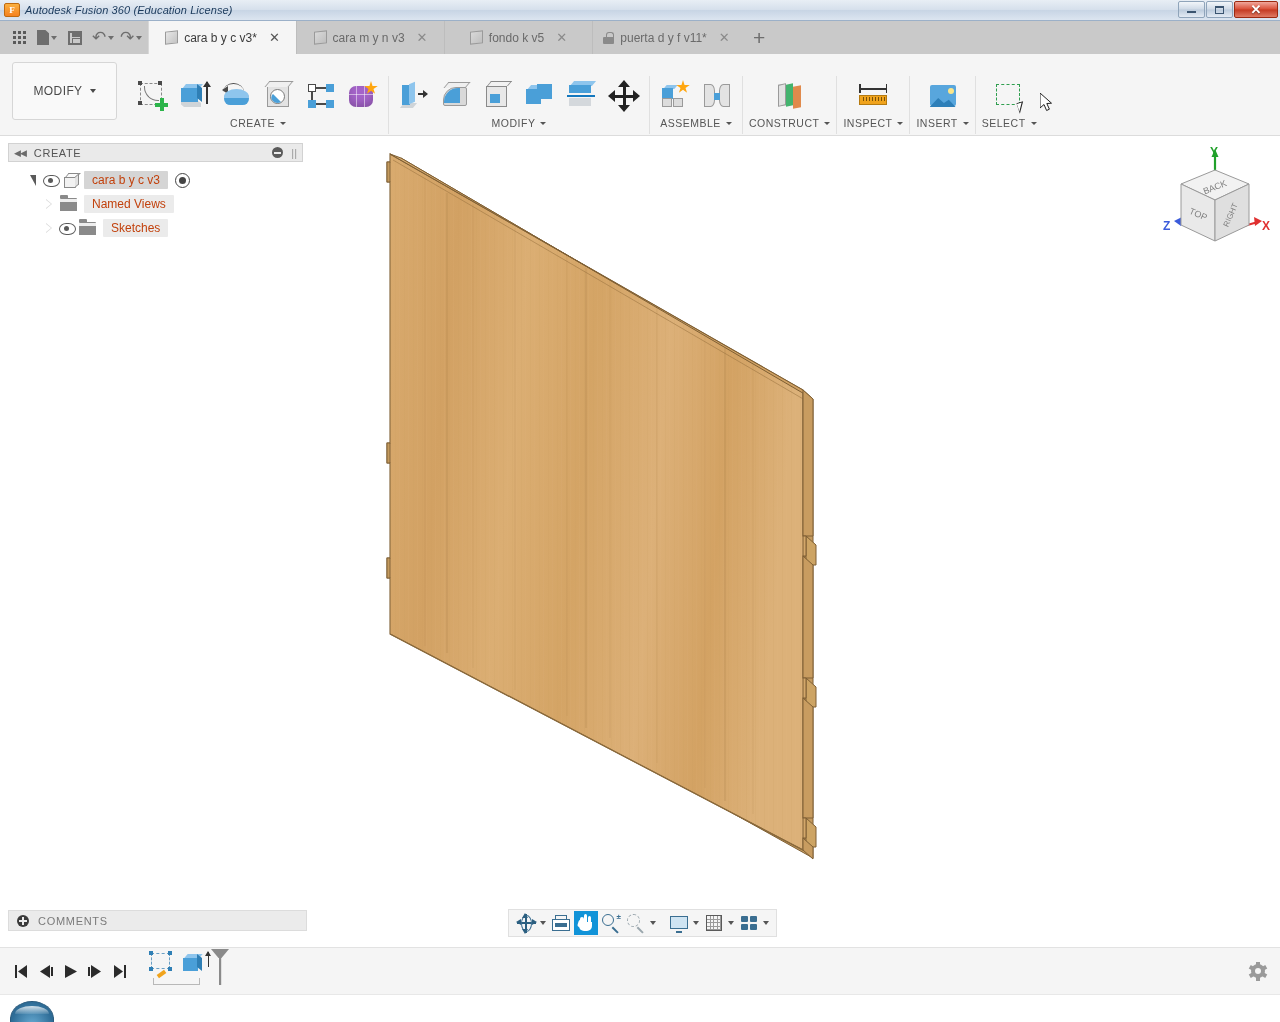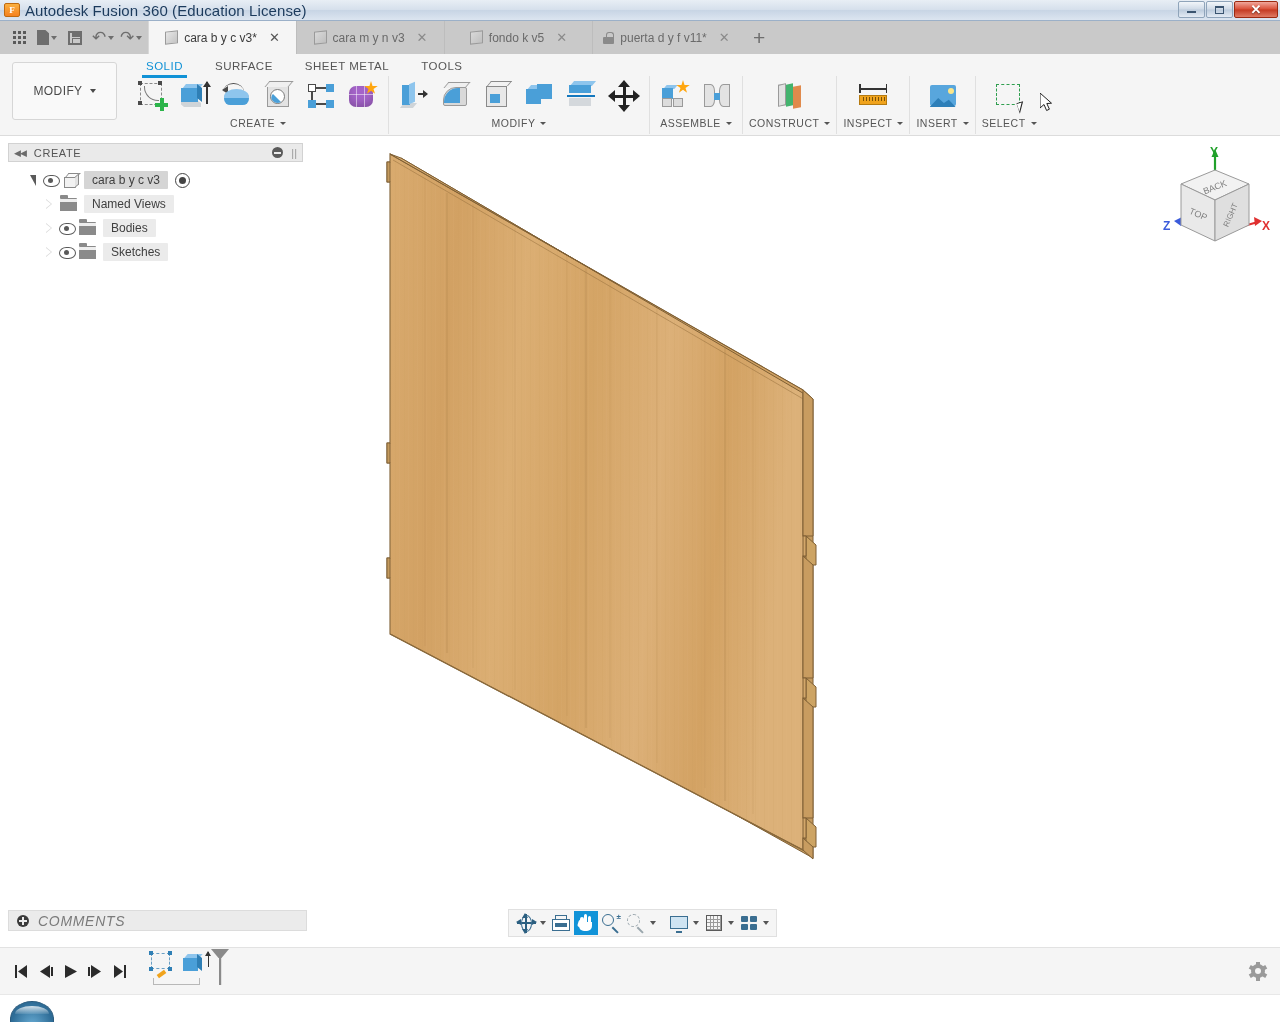--- a/index.html
+++ b/index.html
@@ -19,21 +19,21 @@
     border-bottom: 1px solid #9bb0c8;
     display: flex; align-items: center;
   }
   .tb-appicon {
     width: 16px; height: 14px; margin-left: 4px; margin-right: 5px;
     background: linear-gradient(to bottom,#fbb040,#f58220);
     border: 1px solid #c06a10; border-radius: 2px;
     color: #fff; font-size: 9px; font-weight: bold; line-height: 12px; text-align: center;
     font-family: "Liberation Serif", serif;
   }
-  .tb-title { font-size: 15px; color: #1b3a5c; letter-spacing: .1px; }
+  .tb-title { font-size: 11px; color: #1b3a5c; letter-spacing: .1px; font-style: italic; }
   .tb-controls { position: absolute; right: 2px; top: 1px; display: flex; gap: 1px; }
   .tb-btn {
     width: 27px; height: 17px;
     background: linear-gradient(to bottom,#f2f6fa,#cfdae7 48%, #bccbdc 52%, #e3ebf4);
     border: 1px solid #8fa4ba; border-radius: 2px;
     display: flex; align-items: center; justify-content: center;
   }
   .tb-btn.close {
     width: 44px;
     background: linear-gradient(to bottom,#f0a79c,#d94f38 48%, #c43a22 52%, #e07a63);
@@ -286,21 +286,21 @@
     height: 19px; background: #eaeaea; border: 1px solid #d2d2d2;
     display: flex; align-items: center; padding: 0 5px; gap: 8px;
   }
   .bh-collapse { color: #6a6a6a; font-size: 9px; letter-spacing: -1px; }
   .bh-title { font-size: 11px; color: #555; letter-spacing: .6px; flex: 1; }
   .bh-dot { width: 11px; height: 11px; border-radius: 50%; background: #5a5a5a; position: relative;}
   .bh-dot::after { content:""; position:absolute; left:2px; top:4.5px; width:7px; height:2px; background:#eaeaea;}
   .bh-grip { color: #9a9a9a; font-size: 11px; }
 
   .tree { margin-top: 6px; }
-  .tnode { display: flex; align-items: center; height: 24px; font-size: 12px; color: #404040; }
+  .tnode { display: flex; align-items: center; height: 24px; font-size: 12px; color: #c2410c; }
   .tnode .indent1 { width: 18px; }
   .tnode .indent2 { width: 34px; }
   .tri {
     width: 13px; display:flex; align-items:center; justify-content:center; flex:none;
   }
   .tri-r { width:0;height:0;border-top:5px solid transparent;border-bottom:5px solid transparent;
            border-left:6px solid transparent; position:relative;}
   .tri-r::before{content:"";position:absolute;left:-6px;top:-5px;width:0;height:0;
            border-top:5px solid transparent;border-bottom:5px solid transparent;border-left:6px solid #666;
            opacity:.25;}
@@ -401,21 +401,21 @@
 
   
   .comments {
     position: absolute; left: 8px; bottom: 91px; width: 299px; height: 21px;
     background: #ebebeb; border: 1px solid #dcdcdc;
     display: flex; align-items: center; gap: 9px; padding-left: 8px;
   }
   .plus-circ { width: 12px; height: 12px; border-radius: 50%; background: #3a3a3a; position: relative; flex:none;}
   .plus-circ::before { content:""; position:absolute; left:5px; top:2px; width:2px; height:8px; background:#ebebeb;}
   .plus-circ::after { content:""; position:absolute; left:2px; top:5px; width:8px; height:2px; background:#ebebeb;}
-  .comments-label { font-size: 14px; color: #7a7a7a; letter-spacing: .7px; font-style: italic; }
+  .comments-label { font-size: 11px; color: #7a7a7a; letter-spacing: .7px; }
 
   
   .timeline {
     position: absolute; left: 0; bottom: 28px; width: 1280px; height: 47px;
     background: #f5f5f5; border-top: 1px solid #e2e2e2;
     display: flex; align-items: center; padding-left: 8px;
   }
   .tl-btn { width: 25px; height: 25px; display:flex; align-items:center; justify-content:center; }
   .tl-gear { position: absolute; right: 14px; width: 17px; height: 17px; }
   .gear2 { position:relative; width:17px; height:17px; }
@@ -530,26 +530,20 @@
   </div>
 
 </div>
 
 <div class="ribbon">
   <div class="design-btn">
     <span>MODIFY</span>
     <span class="caret-sm"></span>
   </div>
 
-  <div class="ws-tabs">
-    <div class="ws-tab active">SOLID</div>
-    <div class="ws-tab">SURFACE</div>
-    <div class="ws-tab">SHEET METAL</div>
-    <div class="ws-tab">TOOLS</div>
-  </div>
 
   <div class="ribbon-groups">
 
     <div class="rgroup nosep">
       <div class="ricons">
         <div class="ricon">
           <div class="ic ic-sketch">
             <div class="box"></div>
               <div class="arc"></div>
             <div class="hd" style="left:1px;top:1px"></div>
@@ -795,29 +789,20 @@
       <span class="indent2"></span>
       <span class="tri">
           <span class="tri-r"></span>
         </span>
       <span style="width:5px"></span>
       <span class="folder"></span>
       <span class="tlabel">Named Views</span>
     </div>
 
 
-    <div class="tnode">
-      <span class="indent2"></span>
-      <span class="tri">
-          <span class="tri-r"></span>
-        </span>
-      <span class="eye"></span>
-      <span class="folder"></span>
-      <span class="tlabel">Bodies</span>
-    </div>
 
     <div class="tnode">
       <span class="indent2"></span>
       <span class="tri">
           <span class="tri-r"></span>
         </span>
       <span class="eye"></span>
       <span class="folder"></span>
       <span class="tlabel">Sketches</span>
     </div>

